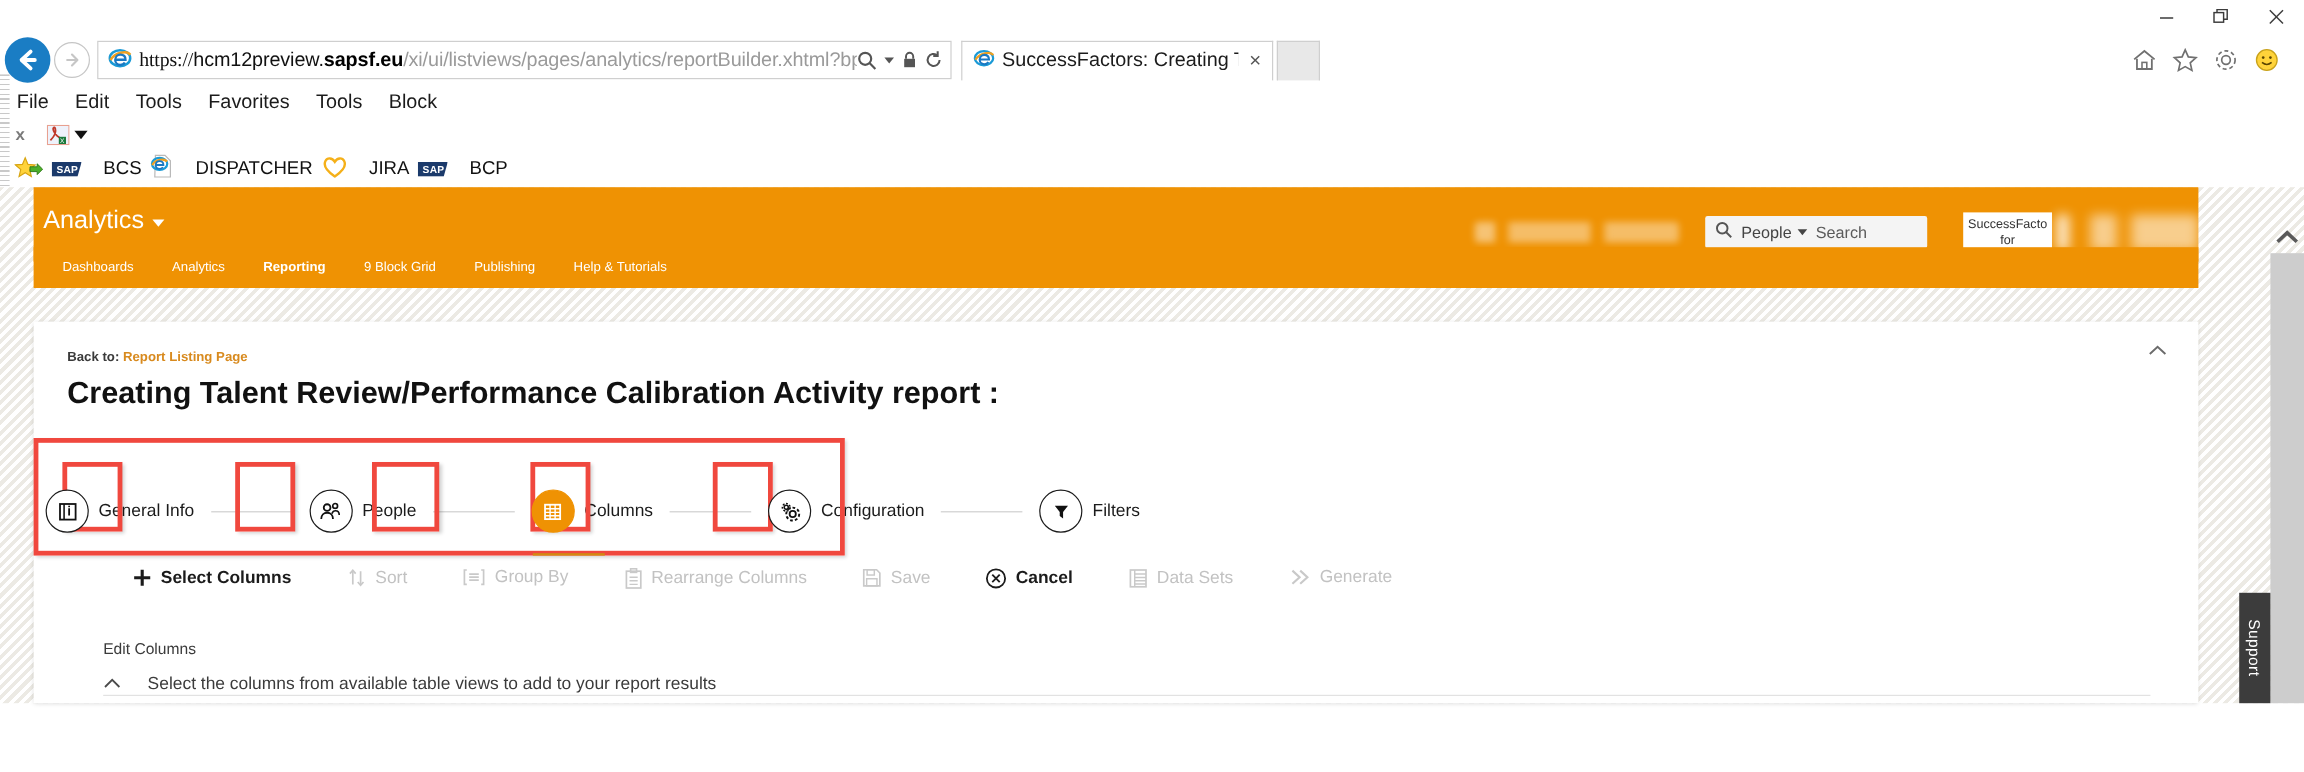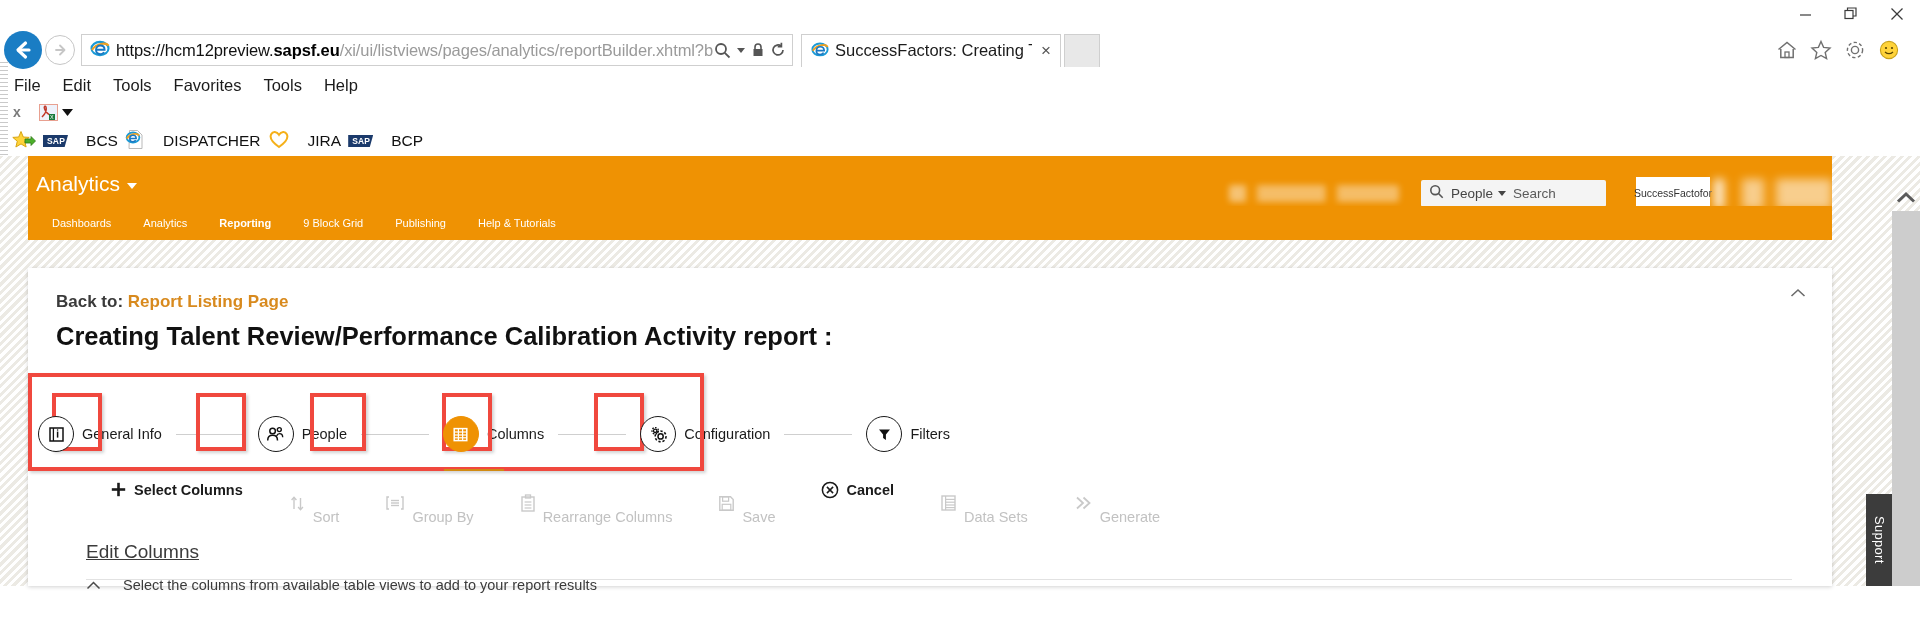--- a/index.html
+++ b/index.html
@@ -42,21 +42,21 @@
     flex: 0 0 712px; height: 32px; border: 1px solid #cfcfcf;
     background: #fff; display: flex; align-items: center;
     padding: 0 6px 0 8px; overflow: hidden;
   }
   .ie-logo { flex: 0 0 auto; margin-right: 6px; }
   .urltext {
     flex: 1 1 auto; white-space: nowrap; overflow: hidden;
     font-size: 16.5px; color: #9a9a9a; letter-spacing: -0.1px;
   }
   .urltext b { color: #000; font-weight: 700; }
-  .urltext .scheme { color: #111; font-weight: 400; }
+  .urltext .scheme { color: #111; font-weight: 400; font-family: Liberation Serif, serif; }
   .urlicons { display: flex; align-items: center; gap: 5px; flex: 0 0 auto; }
   .urlicons .ic { color: #555; display: flex; align-items: center; }
 
   .tabstrip { display: flex; align-items: center; margin-left: 8px; flex: 1 1 auto; }
   .tab {
     height: 33px; min-width: 250px; max-width: 260px;
     border: 1px solid #cfcfcf; border-bottom: none; background: #fff;
     display: flex; align-items: center; padding: 0 6px 0 9px; gap: 6px;
   }
   .tabtitle {
@@ -142,21 +142,21 @@
     display: flex; align-items: center; padding: 0 8px; gap: 7px;
   }
   .sf-search .sel { font-size: 13.5px; color: #444; display:flex; align-items:center; gap:5px;}
   .sf-search .ph { font-size: 13.5px; color: #5a5a5a; }
   .caret-dark {
     width: 0; height: 0; border-left: 4px solid transparent;
     border-right: 4px solid transparent; border-top: 5px solid #444;
   }
   .sf-logo {
     margin-left: 30px; width: 74px; height: 34px; background: #fff;
-    display: flex; flex-direction: row; align-items: center;
+    display: flex; flex-direction: column; align-items: center;
     justify-content: center; line-height: 1.15;
   }
   .sf-logo span { font-size: 10.5px; color: #333; }
   .blurred-logo2 {
     width: 118px; height: 30px; margin-left: 4px;
     background: linear-gradient(90deg,
       rgba(255,255,255,.85) 0 8px, rgba(239,146,3,0) 12px 26px,
       rgba(255,255,255,.55) 30px 48px, rgba(239,146,3,0) 52px 60px,
       rgba(255,255,255,.55) 64px 112px);
     filter: blur(5px);
@@ -183,21 +183,21 @@
 
   .content-wrap {
     position: absolute; left: 28px; right: 88px; top: 100px; bottom: 0;
   }
   .card {
     position: absolute; left: 0; right: 0; top: 12px; bottom: 0;
     background: #fff; box-shadow: 0 1px 4px rgba(0,0,0,.18);
   }
   .collapse-chevron { position: absolute; right: 26px; top: 16px; }
 
-  .backto { padding: 24px 0 0 28px; font-size: 17px; color: #3a3a3a; font-weight: bold;}
+  .backto { padding: 24px 0 0 28px; font-size: 11px; color: #3a3a3a; font-weight: bold;}
   .backto a { color: #d88a1e; text-decoration: none; font-weight: bold; }
   .page-title {
     padding: 10px 0 0 28px; font-size: 25.5px; font-weight: bold; color: #111;
   }
 
   
   .wizard {
     position: relative; margin: 30px 0 0 10px; padding: 10px 0 0 0;
     display: flex; align-items: center; height: 96px;
   }
@@ -222,26 +222,26 @@
   }
 
   
   .toolbar {
     display: flex; align-items: flex-start; margin: 4px 0 0 82px; gap: 0;
     height: 34px;
   }
   .tool { display: flex; align-items: center; gap: 7px; margin-right: 46px; }
   .tool .t-lbl { font-size: 14.5px; white-space: nowrap; }
   .tool.enabled .t-lbl { color: #1b1b1b; font-weight: bold; }
-  .tool.disabled .t-lbl { color: #c2c2c2; margin-top: 28px; }
+  .tool.disabled .t-lbl { color: #c2c2c2; }
   .tool.enabled svg { color: #1b1b1b; }
   .tool.disabled svg { color: #c9c9c9; }
 
   .edit-col-h {
-    margin: 26px 0 0 58px; font-size: 19px; color: #3b3b3b; text-decoration: underline;
+    margin: 26px 0 0 58px; font-size: 13px; color: #3b3b3b;
   }
   .edit-col-sub {
     margin: 14px 0 0 58px; display: flex; align-items: center; gap: 22px;
     font-size: 14.5px; color: #3b3b3b;
   }
   .hr-thin {
     position: absolute; left: 58px; right: 40px; bottom: 6px;
     height: 1px; background: #e2e2e2;
   }
 
@@ -373,21 +373,21 @@
       </span>
     </div>
   </div>
 
   <div class="menubar">
     <span>File</span>
     <span>Edit</span>
     <span>Tools</span>
     <span>Favorites</span>
     <span>Tools</span>
-    <span>Help</span>
+    <span>Block</span>
   </div>
 
   <div class="cmdbar">
     <span class="cmd-x">x</span>
     <span class="pdf-ico">
       <svg width="19" height="17" viewBox="0 0 19 17">
         <rect x="0.5" y="0.5" width="18" height="16" fill="#eef2fb" stroke="#e8a090" stroke-width="1"></rect>
         <path d="M3 13 C6 10 8 6 7 3 C6.2 1.2 4.6 2.4 5.6 5 C6.6 7.8 10 11 13.5 12" fill="none" stroke="#c0392b" stroke-width="1.5"></path>
         <rect x="10" y="10" width="6" height="6" fill="#1a7a3c"></rect>
         <text x="11" y="15.2" font-size="5.4" fill="#fff" font-family="Liberation Sans, sans-serif">X</text>

